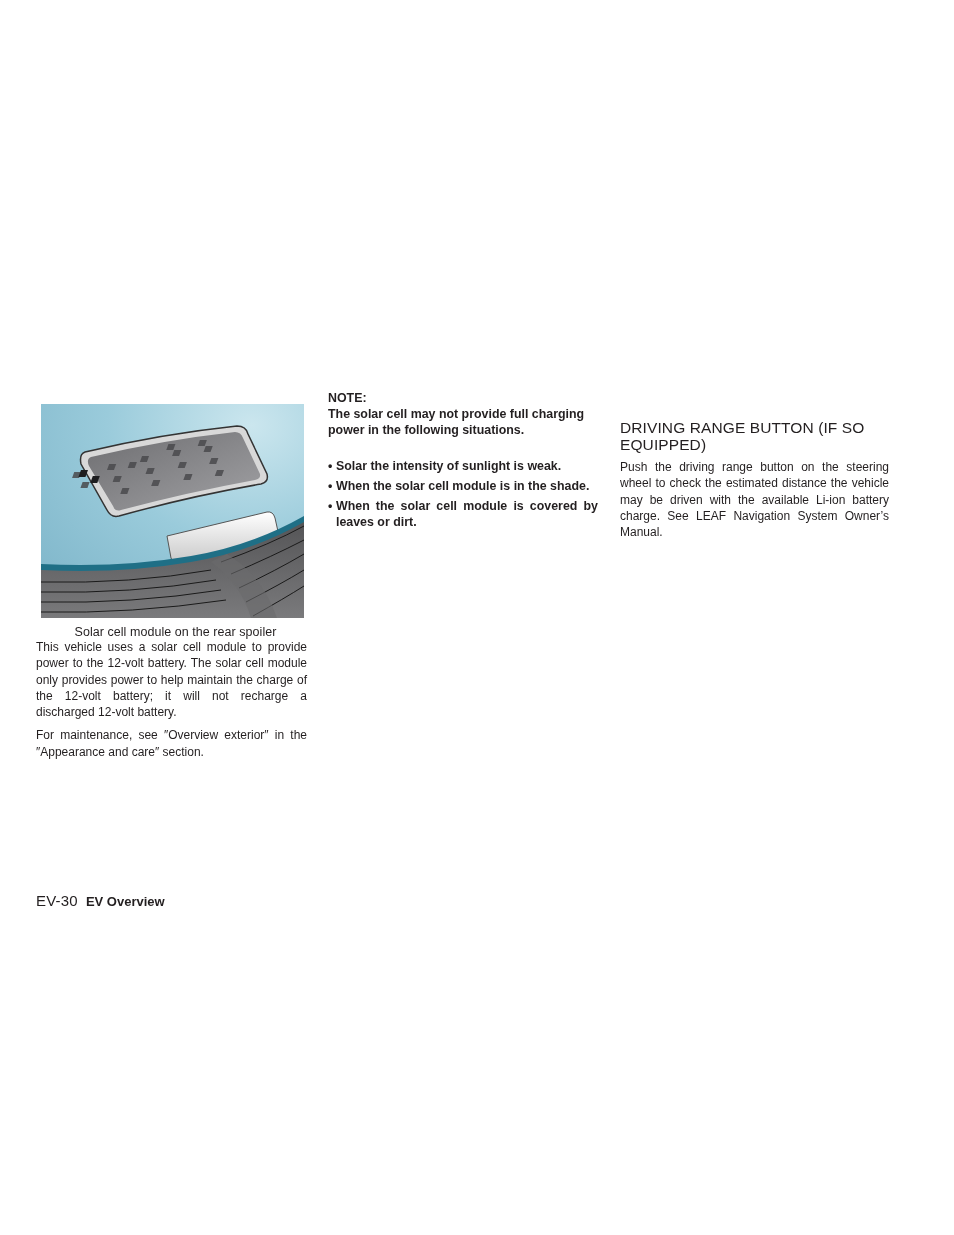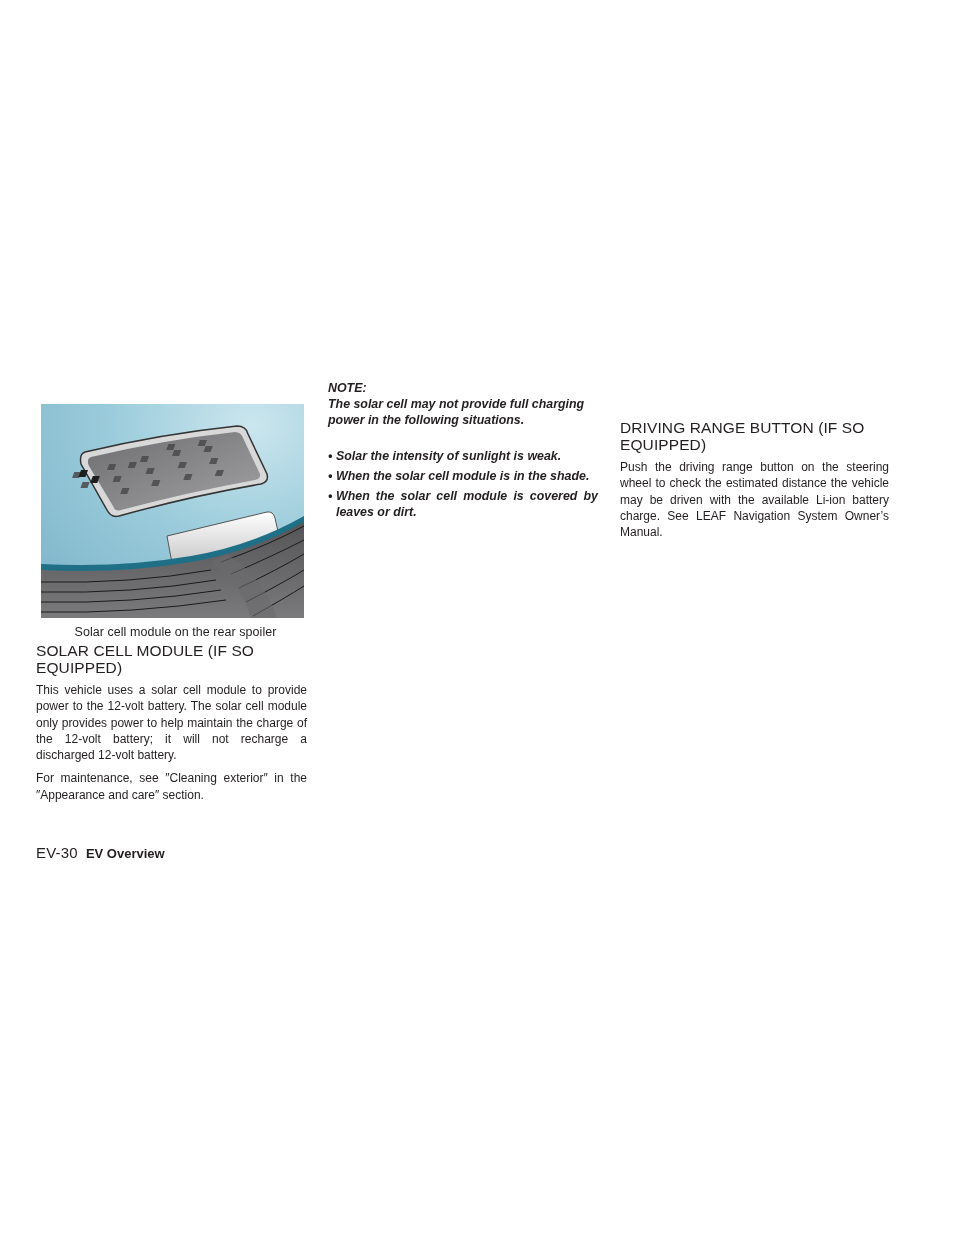--- a/index.html
+++ b/index.html
@@ -1,35 +1,35 @@
 <!DOCTYPE html>
 <html><head>
 <meta charset="utf-8">
 <style>
   html, body { margin: 0; padding: 0; background: #ffffff; }
   body { width: 954px; height: 1235px; position: relative; font-family: "Liberation Sans", sans-serif; color: #231f20; overflow: hidden; }
   .col { position: absolute; }
   .col-left { left: 36px; top: 404px; width: 271px; }
-  .col-mid { left: 328px; top: 380px; width: 270px; font-style: italic; }
+  .col-mid { left: 328px; top: 390px; width: 270px; }
   .col-right { left: 620px; top: 403px; width: 269px; }
 
   .figure { width: 263px; height: 214px; margin-left: 5px; position: relative; overflow: hidden; }
   .figure svg { display: block; }
   .caption { font-weight: normal; font-size: 12.5px; text-align: center; margin-top: 7px; margin-left: 8px; letter-spacing: 0.05px; }
 
   .heading { font-size: 15.5px; font-weight: normal; line-height: 17px; margin: 3px 0 6px 0; letter-spacing: 0.1px; text-transform: uppercase; }
   .para { font-size: 12px; line-height: 16.3px; margin: 0 0 7px 0; text-align: justify; }
 
   .note-title { font-weight: bold; font-size: 12.4px; line-height: 16px; }
   .note-body { font-weight: bold; font-size: 12.4px; line-height: 16px; margin-bottom: 20px; }
   .bullets { list-style: none; margin: 0; padding: 0; }
   .bullets li { font-weight: bold; font-size: 12.4px; line-height: 16px; padding-left: 8px; position: relative; margin-bottom: 4px; text-align: justify; }
   .bullets li .dot { position: absolute; left: 0; top: 0; }
 
-  .footer { position: absolute; left: 36px; top: 844px; font-size: 15px; }
+  .footer { position: absolute; left: 36px; top: 892px; font-size: 15px; }
   .footer .pnum { font-weight: normal; letter-spacing: 0.2px; }
   .footer .sect { font-weight: bold; font-size: 13px; margin-left: 8px; }
 </style>
 </head>
 <body>
 
 <div class="col col-left">
   <div class="figure">
     <svg width="263" height="214" viewBox="0 0 263 214">
       <defs>
@@ -93,23 +93,22 @@
         <path d="M190 170 Q232 152 263 136"></path>
         <path d="M198 184 Q236 166 263 150"></path>
         <path d="M205 198 Q240 180 263 166"></path>
         <path d="M212 212 Q244 194 263 182"></path>
       </g>
       <path d="M170 158 Q200 180 210 214 L236 214 Q222 172 186 150 Z" fill="#6a6a6c" opacity="0.6"></path>
     </svg>
   </div>
   <div class="caption">Solar cell module on the rear spoiler</div>
 
-  <div class="heading">SOLAR CELL MODULE (IF SO EQUIPPED)</div>
   <p class="para">This vehicle uses a solar cell module to provide power to the 12-volt battery. The solar cell module only provides power to help maintain the charge of the 12-volt battery; it will not recharge a discharged 12-volt battery.</p>
-  <p class="para">For maintenance, see ″Cleaning exterior″ in the ″Appearance and care″ section.</p>
+  <p class="para">For maintenance, see ″Overview exterior″ in the ″Appearance and care″ section.</p>
 </div>
 
 <div class="col col-mid">
   <div class="note-title">NOTE:</div>
   <div class="note-body">The solar cell may not provide full charging power in the following situations.</div>
   <ul class="bullets">
     <li><span class="dot">•</span><span>Solar the intensity of sunlight is weak.</span></li>
     <li><span class="dot">•</span><span>When the solar cell module is in the shade.</span></li>
     <li><span class="dot">•</span><span>When the solar cell module is covered by leaves or dirt.</span></li>
   </ul>

